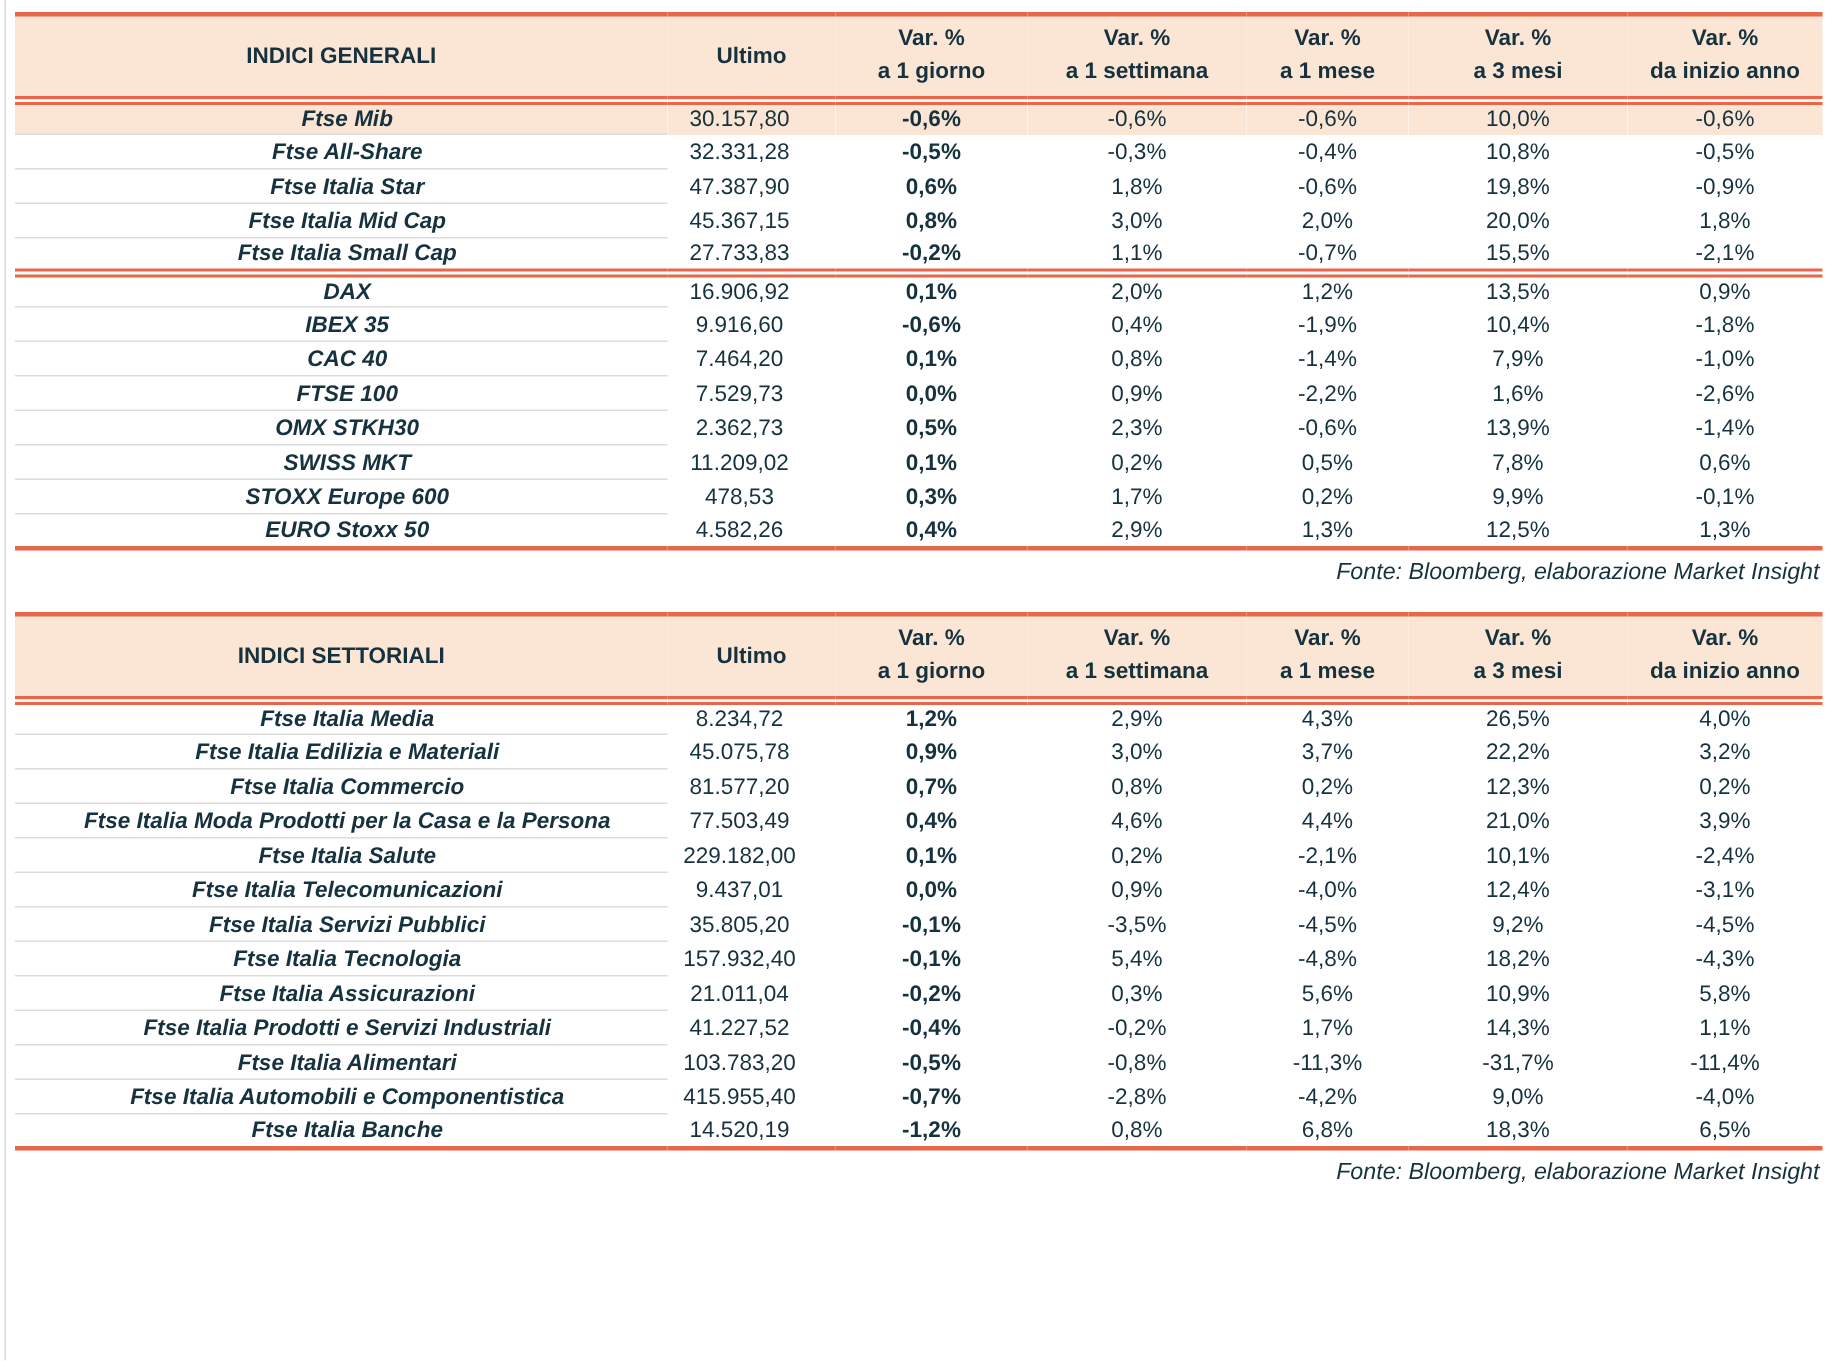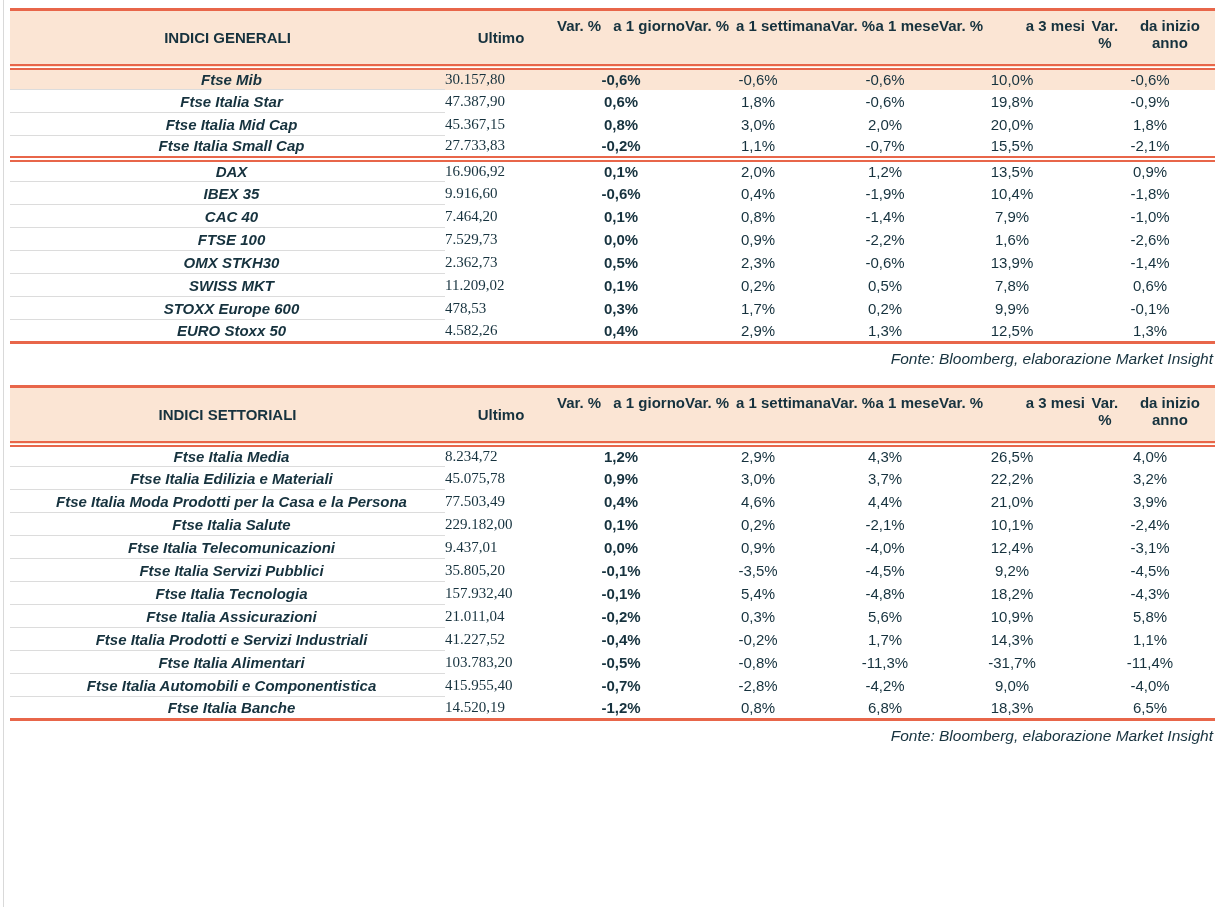--- a/index.html
+++ b/index.html
@@ -27,30 +27,30 @@
   thead th{
     background:var(--header_bg);
     border-top:3px solid var(--accent);
     border-bottom:6px double var(--accent);
     font-size:15px;font-weight:bold;color:var(--text);
     height:57px;padding:0;vertical-align:middle;
   }
   th.h-title{text-align:center;}
   th.h-ultimo{text-align:center;}
   th.h-var{text-align:center;}
-  .var-stack{display:flex;justify-content:space-between;height:44px;padding:2px 0 3px 0;}
+  .var-stack{display:flex;flex-direction:column;justify-content:space-between;height:44px;padding:2px 0 3px 0;}
   tbody td{
     height:23px;padding:0;font-size:15px;vertical-align:middle;
     color:var(--text);white-space:nowrap;overflow:hidden;
   }
   td.c-name{
     font-weight:bold;font-style:italic;text-align:center;padding-left:8px;
     border-bottom:1px solid var(--divider);
   }
-  td.c-ultimo{text-align:left;padding-right:16px;font-family:Liberation Serif, serif;}
+  td.c-ultimo{text-align:center;padding-right:16px;}
   td.c-var{text-align:center;}
   td.c-day{font-weight:bold;}
   tbody tr.highlight td{background:var(--highlight_bg);}
   tbody tr.group-start td{border-top:6px double var(--accent);}
   tbody tr:last-child td{border-bottom:3px solid var(--accent);margin-top:32px;}
   .source-note{
     width:1205px;text-align:right;font-style:italic;font-size:15.5px;
     color:var(--text);margin:6px 0 10px 0;padding-right:2px;
   }
   .table-gap{height:7px;}
@@ -112,20 +112,29 @@
         <tr class="highlight">
           <td class="c-name">Ftse Mib</td>
           <td class="c-ultimo">30.157,80</td>
           <td class="c-var c-day">-0,6%</td>
           <td class="c-var">-0,6%</td>
           <td class="c-var">-0,6%</td>
           <td class="c-var">10,0%</td>
           <td class="c-var">-0,6%</td>
         </tr>
         <tr>
+          <td class="c-name">Ftse All-Share</td>
+          <td class="c-ultimo">32.331,28</td>
+          <td class="c-var c-day">-0,5%</td>
+          <td class="c-var">-0,3%</td>
+          <td class="c-var">-0,4%</td>
+          <td class="c-var">10,8%</td>
+          <td class="c-var">-0,5%</td>
+        </tr>
+        <tr>
           <td class="c-name">Ftse Italia Star</td>
           <td class="c-ultimo">47.387,90</td>
           <td class="c-var c-day">0,6%</td>
           <td class="c-var">1,8%</td>
           <td class="c-var">-0,6%</td>
           <td class="c-var">19,8%</td>
           <td class="c-var">-0,9%</td>
         </tr>
         <tr>
           <td class="c-name">Ftse Italia Mid Cap</td>
@@ -282,20 +291,29 @@
         <tr>
           <td class="c-name">Ftse Italia Edilizia e Materiali</td>
           <td class="c-ultimo">45.075,78</td>
           <td class="c-var c-day">0,9%</td>
           <td class="c-var">3,0%</td>
           <td class="c-var">3,7%</td>
           <td class="c-var">22,2%</td>
           <td class="c-var">3,2%</td>
         </tr>
         <tr>
+          <td class="c-name">Ftse Italia Commercio</td>
+          <td class="c-ultimo">81.577,20</td>
+          <td class="c-var c-day">0,7%</td>
+          <td class="c-var">0,8%</td>
+          <td class="c-var">0,2%</td>
+          <td class="c-var">12,3%</td>
+          <td class="c-var">0,2%</td>
+        </tr>
+        <tr>
           <td class="c-name">Ftse Italia Moda Prodotti per la Casa e la Persona</td>
           <td class="c-ultimo">77.503,49</td>
           <td class="c-var c-day">0,4%</td>
           <td class="c-var">4,6%</td>
           <td class="c-var">4,4%</td>
           <td class="c-var">21,0%</td>
           <td class="c-var">3,9%</td>
         </tr>
         <tr>
           <td class="c-name">Ftse Italia Salute</td>

